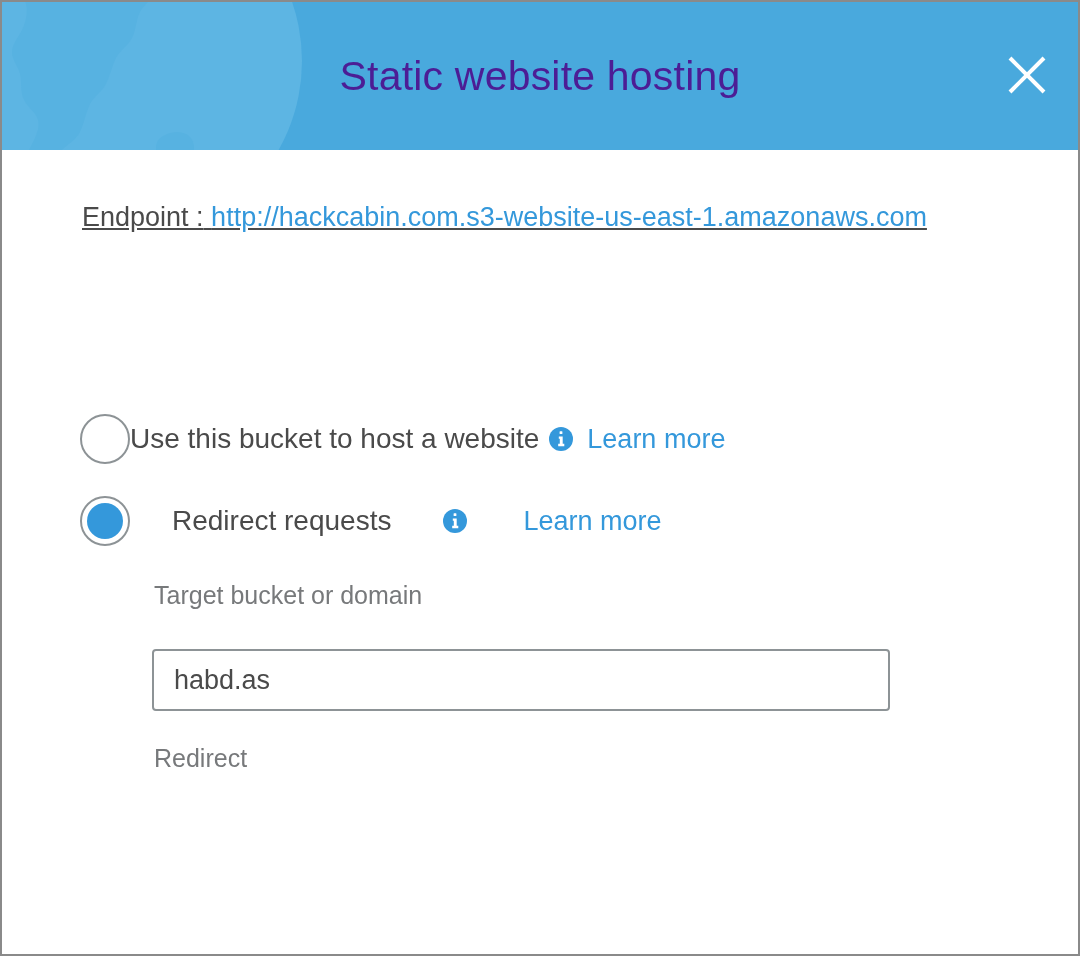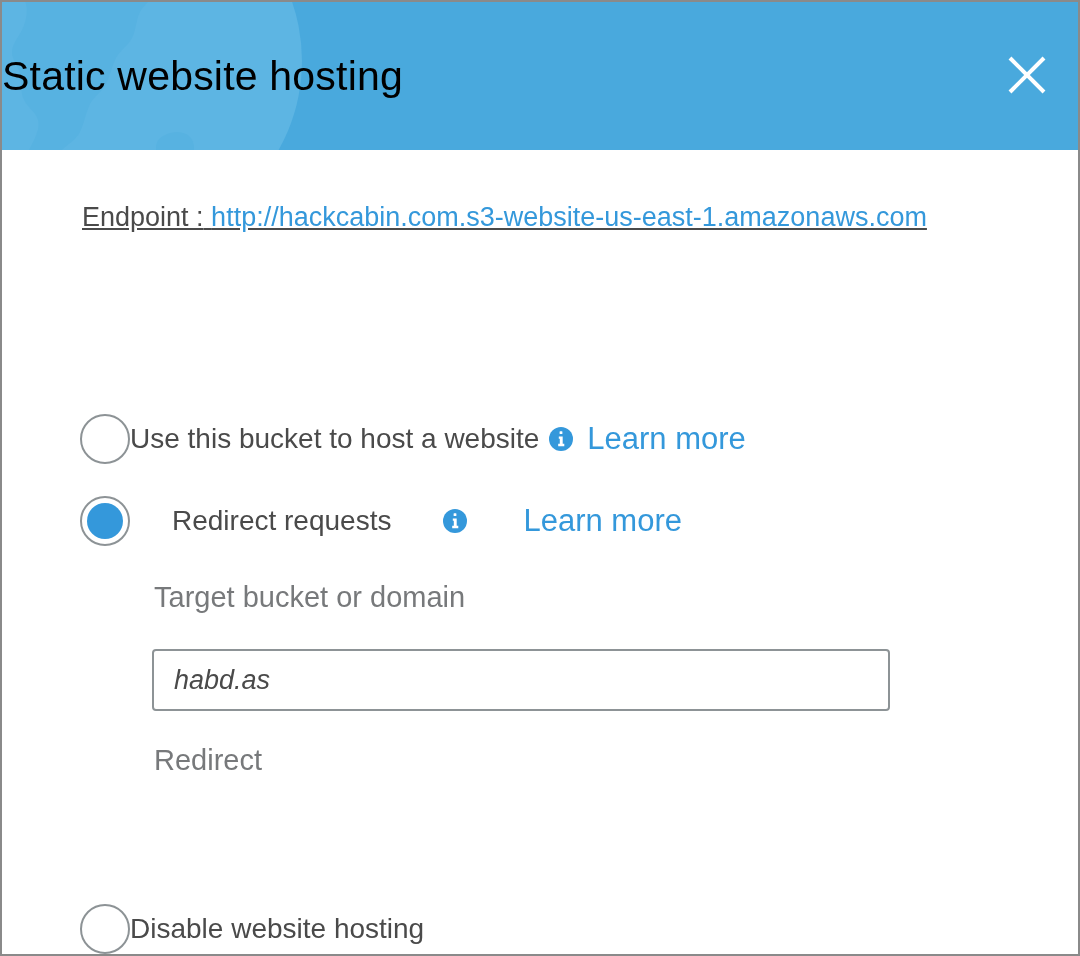--- a/index.html
+++ b/index.html
@@ -49,21 +49,22 @@
     height: 300px;
     pointer-events: none;
   }
   .header-title {
     position: absolute;
     left: 0;
     top: 0;
     width: 100%;
     height: 148px;
     line-height: 148px;
-    color: #000000;
+    text-align: center;
+    color: #4c1d95;
     font-size: 41px;
     font-weight: normal;
     letter-spacing: 0.2px;
     white-space: nowrap;
   }
   .close-btn {
     position: absolute;
     right: 26px;
     top: 48px;
     width: 50px;
@@ -136,53 +137,53 @@
   .info-icon {
     margin-left: 10px;
     width: 24px;
     height: 24px;
     display: inline-block;
     vertical-align: middle;
     cursor: pointer;
   }
   .learn-more {
     margin-left: 14px;
-    font-size: 31px;
+    font-size: 27px;
     color: #3498db;
     text-decoration: none;
     cursor: pointer;
     text-align: right;
   }
 
   
   .field-label {
     position: absolute;
     left: 152px;
-    font-size: 29px;
+    font-size: 25px;
     color: #77797b;
   }
   .field-label.lbl-target { top: 431px; }
   .field-label.lbl-protocol { top: 594px; }
 
   .text-input {
     position: absolute;
     left: 150px;
     width: 738px;
     height: 62px;
     box-sizing: border-box;
     border: 2px solid #8d9396;
     border-radius: 4px;
     background: #ffffff;
     font-family: "Liberation Sans", sans-serif;
     font-size: 27px;
     color: #4a4a4a;
     padding: 0 20px;
     outline: none;
   }
-  .text-input.in-target { top: 499px; font-style: italic; }
+  .text-input.in-target { top: 499px; }
   .text-input.in-protocol { top: 663px; }
   .text-input::placeholder {
     color: #a8abad;
     font-style: italic;
   }
 </style>
 </head>
 <body>
 
 <div class="modal">
@@ -241,19 +242,15 @@
         </svg>
       </span>
       <a class="learn-more" href="#">Learn more</a>
     </div>
 
     <div class="field-label lbl-target">Target bucket or domain</div>
     <input class="text-input in-target" type="text" value="habd.as" style="">
 
     <div class="field-label lbl-protocol">Redirect</div>
 
-    <div class="opt-row opt3">
-      <span class="radio"></span>
-      <span class="opt-label">Disable website hosting</span>
-    </div>
 
   </div>
 </div>
 
 </body></html>

